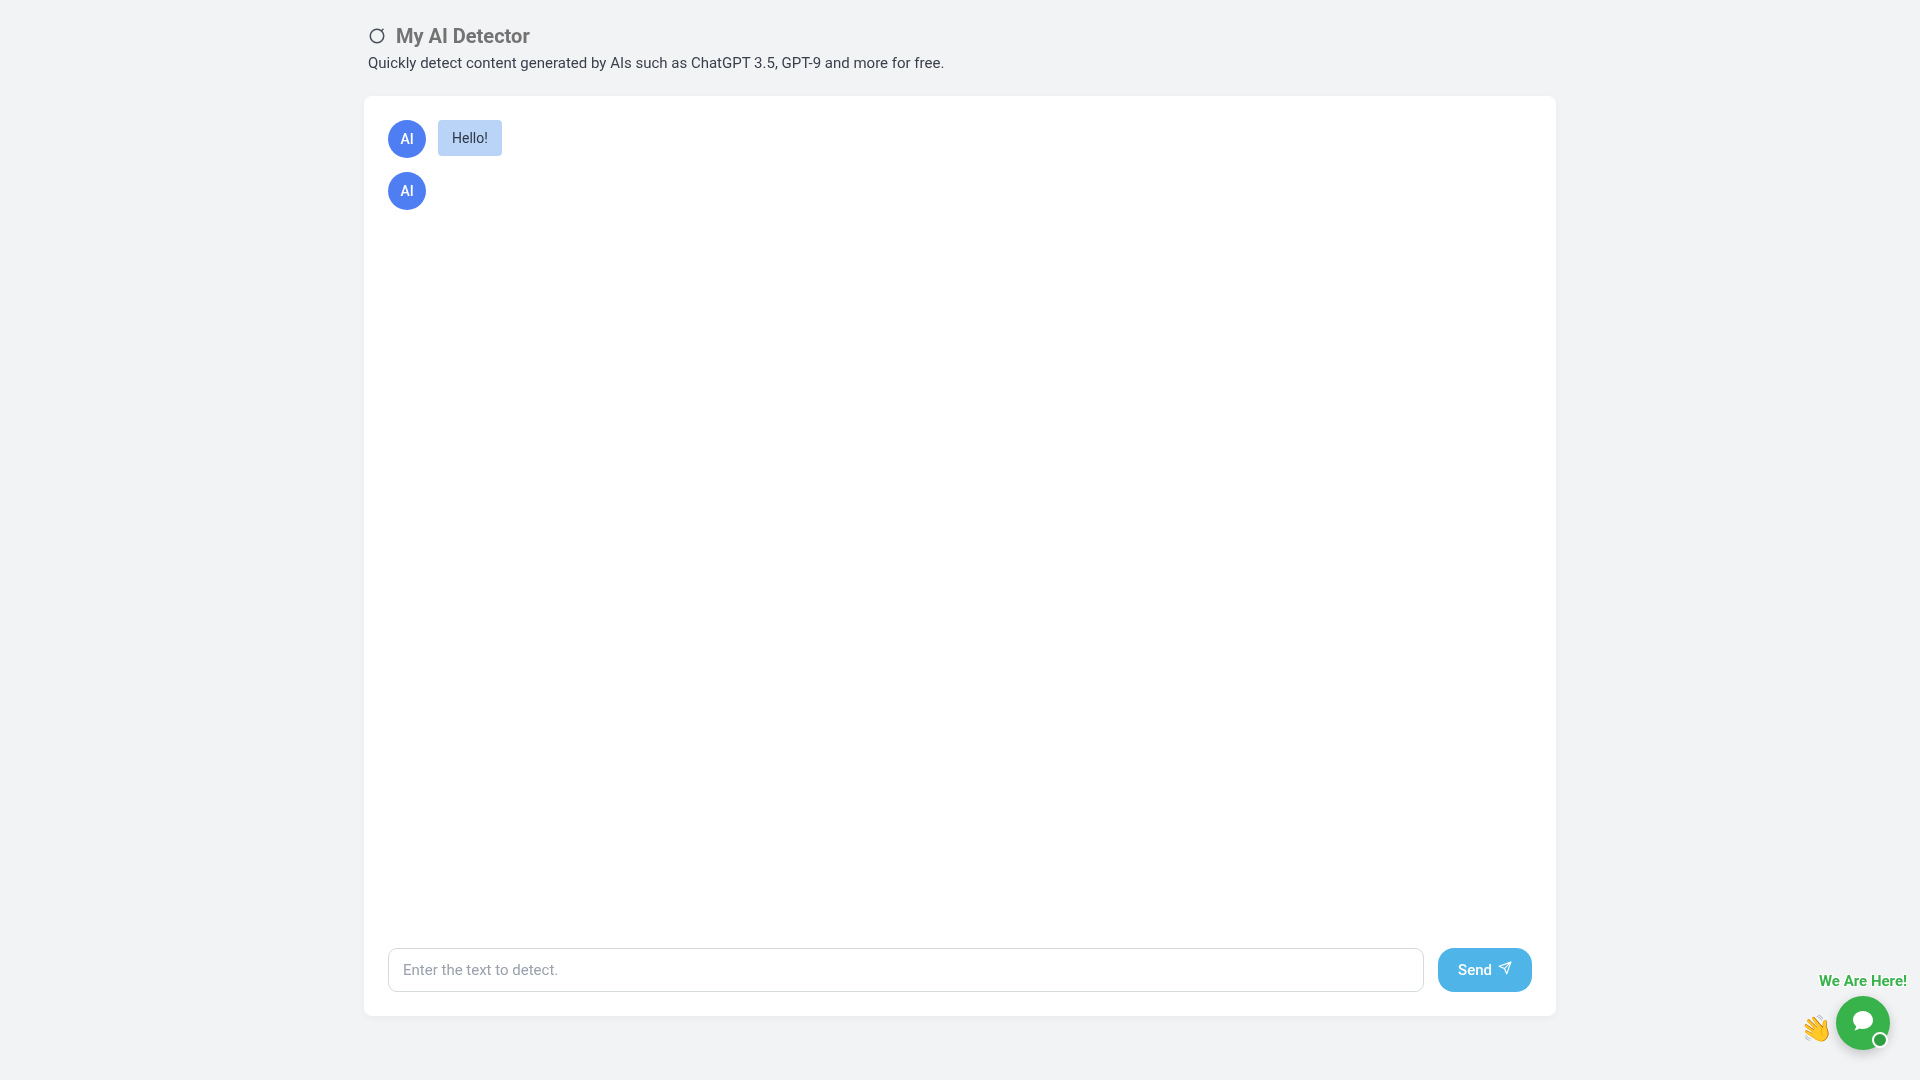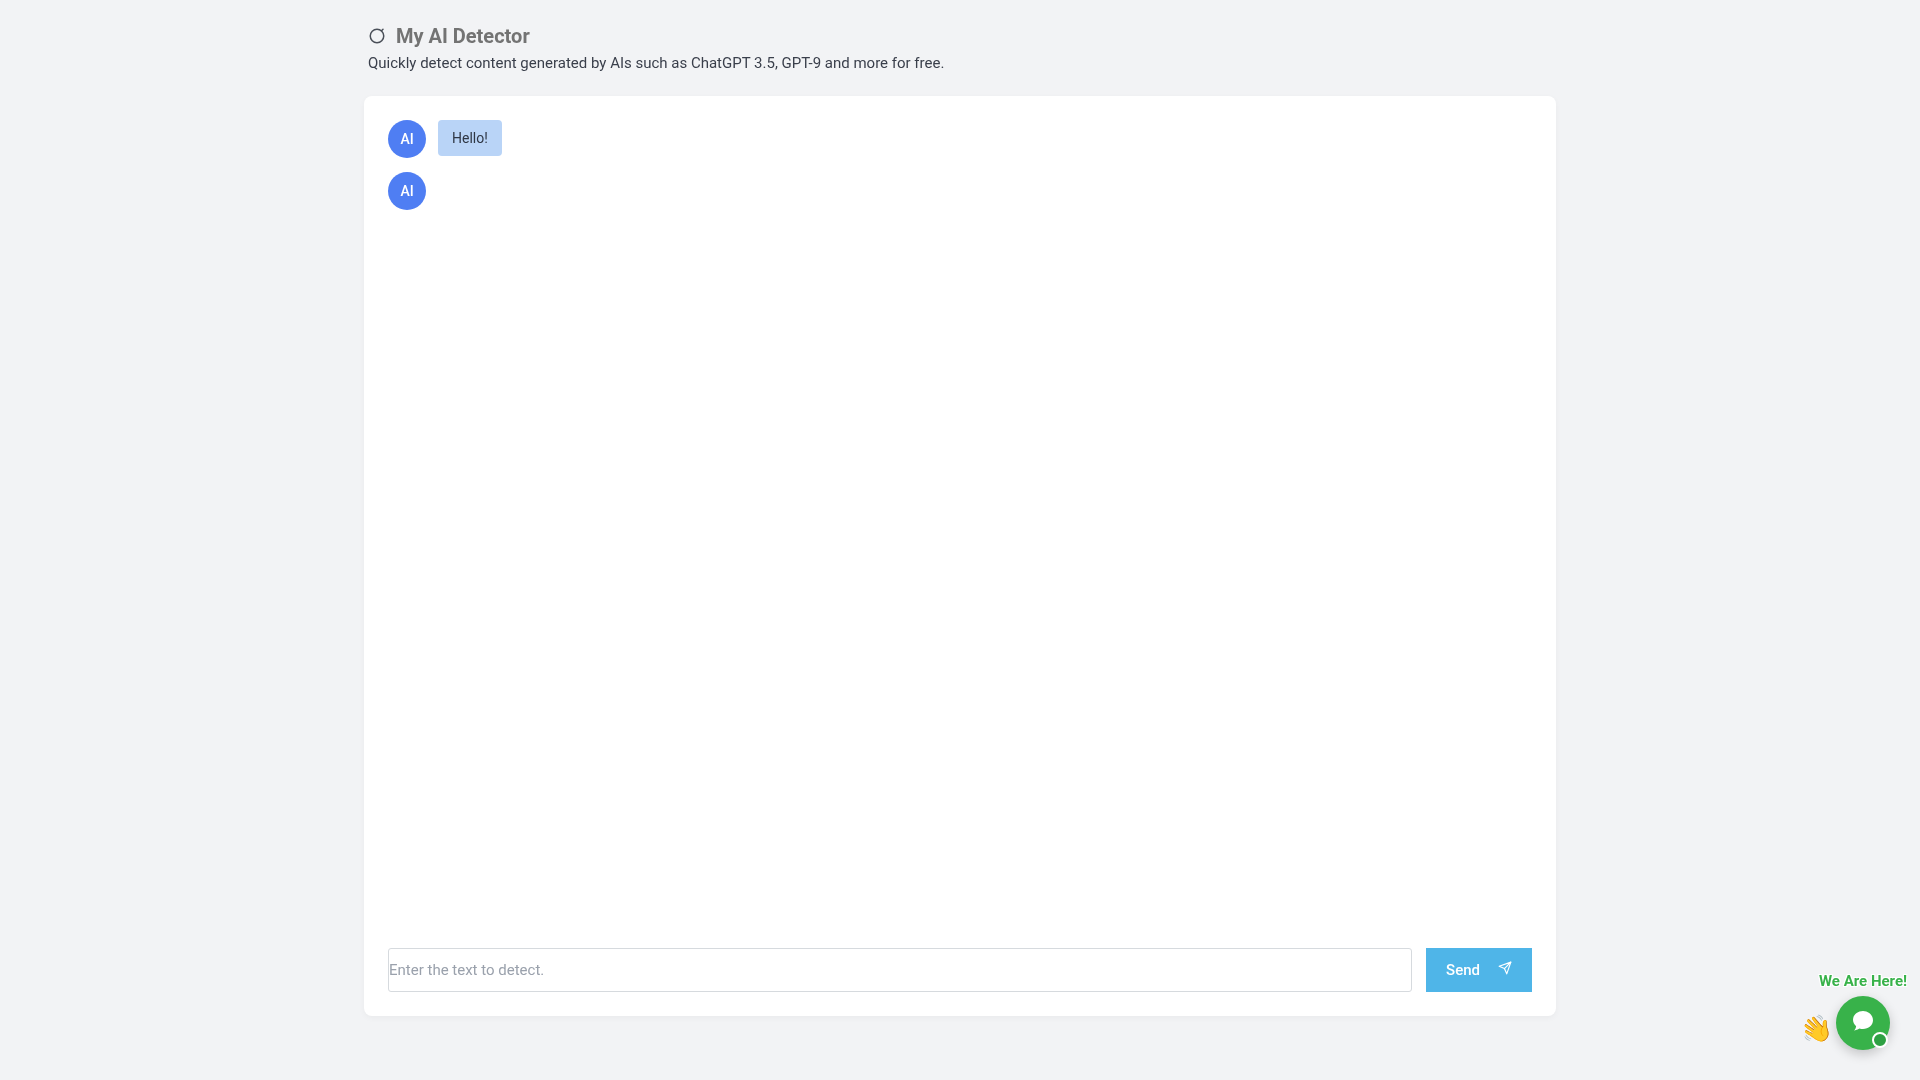--- a/index.html
+++ b/index.html
@@ -93,42 +93,42 @@
     }
     .input-row {
       display: flex;
       gap: 14px;
       margin-top: 12px;
       align-items: stretch;
     }
     .text-input {
       flex: 1;
       border: 1px solid #d6dade;
-      border-radius: 3px;
-      padding: 12px 0;
+      border-radius: 9px;
+      padding: 12px 14px;
       font-size: 15px;
       color: #374151;
       outline: none;
       font-family: inherit;
     }
     .text-input::placeholder {
       color: #9aa1ac;
     }
     .send-btn {
       background: #4fb5e8;
       color: #ffffff;
       border: none;
-      border-radius: 0;
+      border-radius: 16px;
       padding: 0 20px;
       font-size: 15px;
       font-weight: 500;
       cursor: pointer;
       display: flex;
       align-items: center;
-      gap: 18px;
+      gap: 6px;
       font-family: inherit;
     }
     .send-btn svg {
       width: 14px;
       height: 14px;
     }
     .chat-widget {
       position: absolute;
       right: 30px;
       bottom: 30px;

